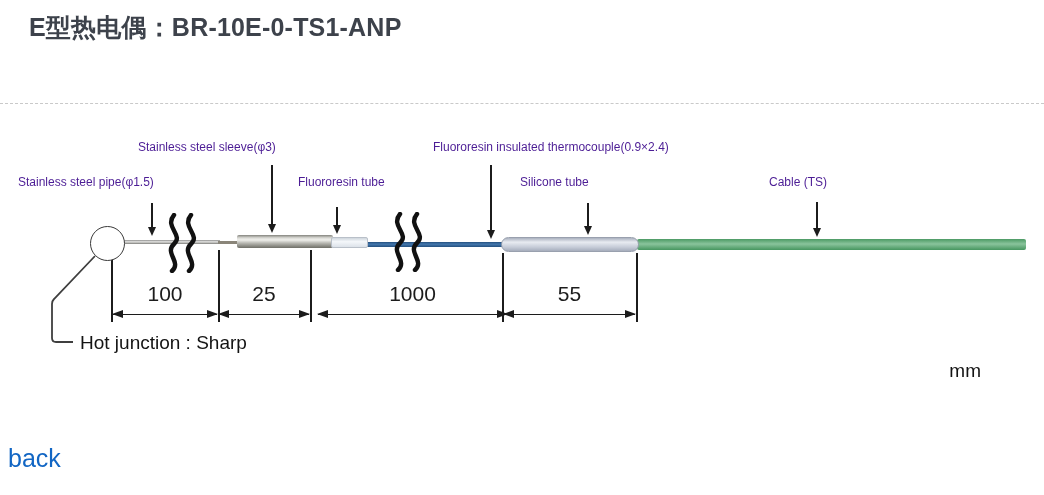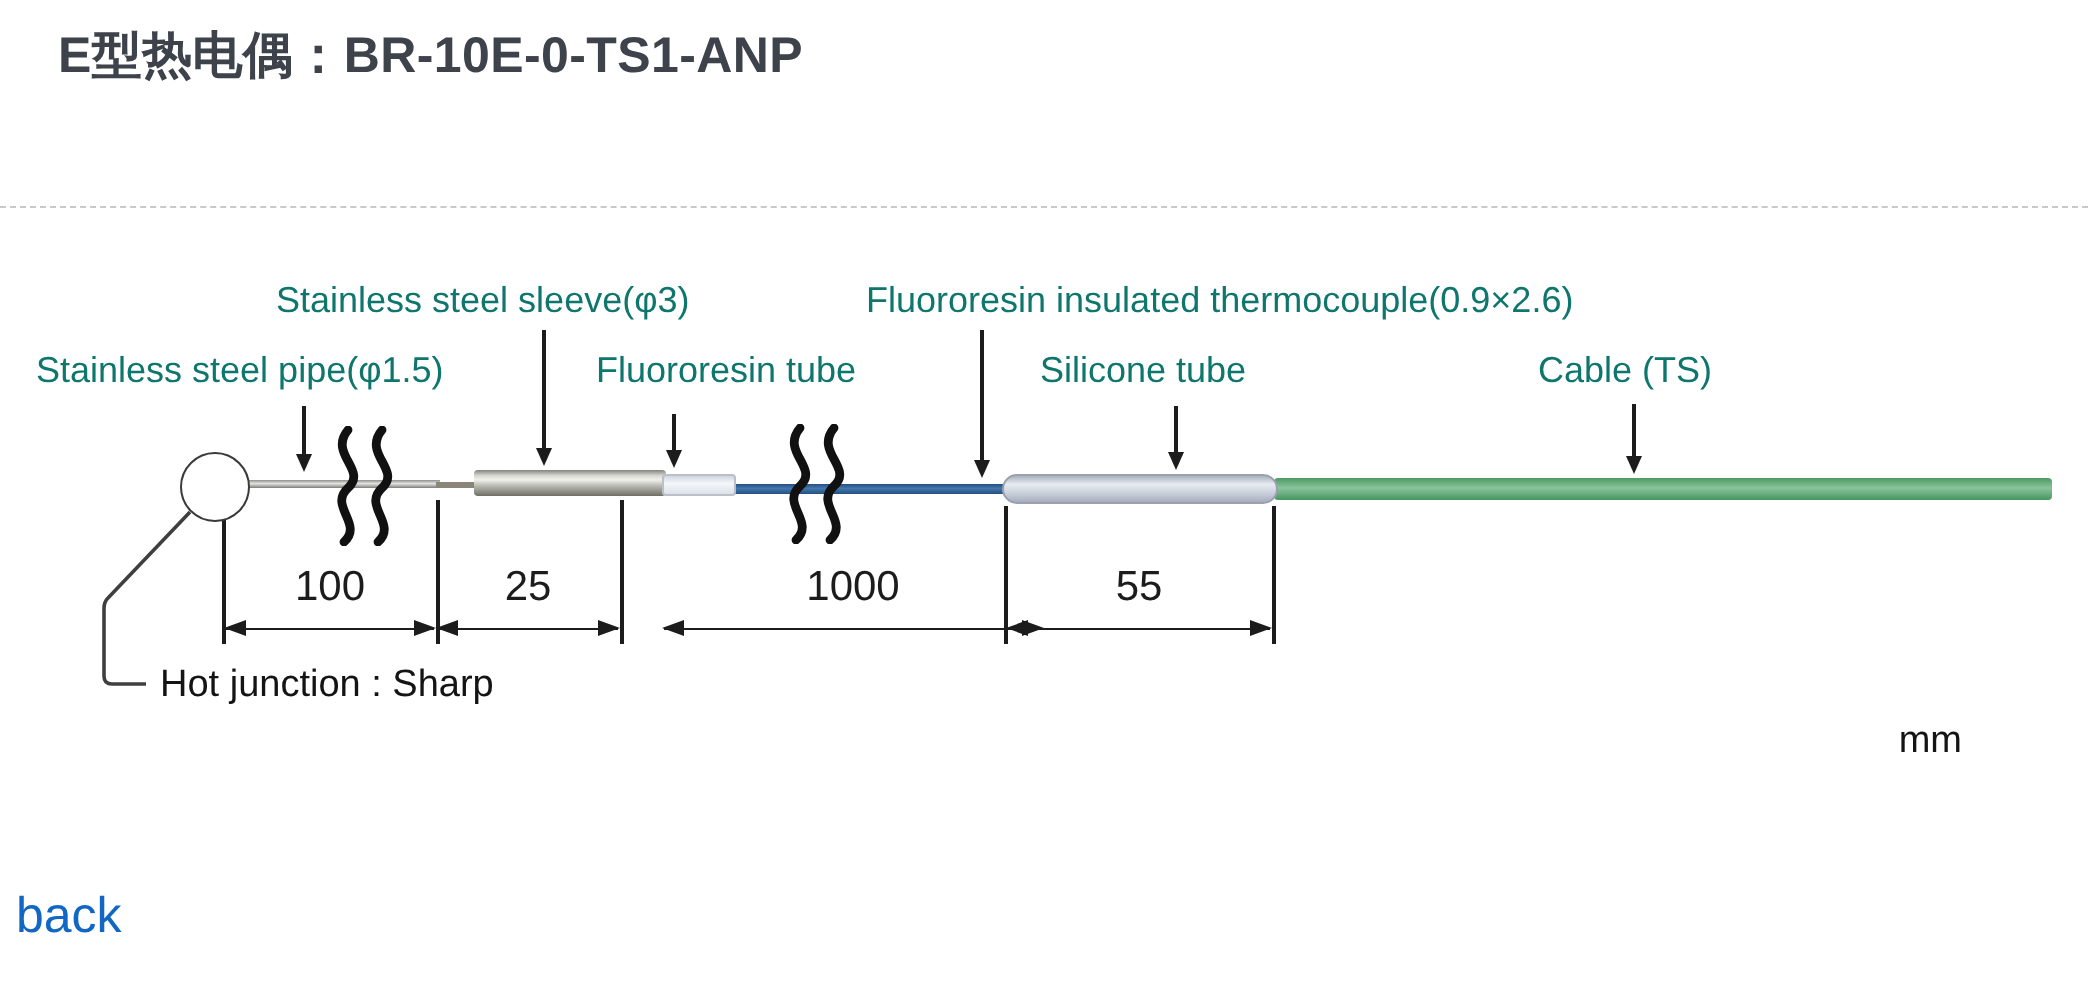--- a/index.html
+++ b/index.html
@@ -5,21 +5,21 @@
   html,body{margin:0;padding:0;background:#ffffff;}
   .page{
     position:relative;width:1044px;height:495px;background:#ffffff;overflow:hidden;
     font-family:"Liberation Sans", sans-serif;
   }
   .hdr{position:absolute;left:29px;font-size:25px;font-weight:700;color:#3d424b;white-space:nowrap;letter-spacing:0.2px;}
   .hdr1{top:11px;text-align:right;}
   .hdr2{top:55px;}
   .divider{position:absolute;left:0;top:103px;width:1044px;border-top:1px dashed #c9c9c9;}
 
-  .lbl{position:absolute;font-size:18px;color:#0f766e;white-space:nowrap;}
+  .lbl{position:absolute;font-size:12px;color:#4c1d95;white-space:nowrap;}
 
   
   .ptr{position:absolute;width:1.5px;background:#1c1c1c;}
   .ptr::after{content:"";position:absolute;left:50%;transform:translateX(-50%);bottom:-9px;
     border-left:4.5px solid transparent;border-right:4.5px solid transparent;border-top:9px solid #1c1c1c;}
 
   
   .circle{position:absolute;left:90px;top:226px;width:33px;height:33px;border:1.6px solid #3a3a3a;border-radius:50%;background:#fff;z-index:3;}
   .pipe{position:absolute;left:108px;top:240px;width:112px;height:4px;background:linear-gradient(180deg,#8f8f8f,#e3e3e1 45%,#7c7c78);z-index:1;}
   .rod{position:absolute;left:218px;top:241px;width:22px;height:2.5px;background:#8a8579;z-index:1;}
@@ -51,21 +51,21 @@
 </style>
 </head>
 <body>
 
 <div class="page">
 
   <div class="hdr hdr1">E型热电偶：BR-10E-0-TS1-ANP</div>
   <div class="divider"></div>
 
   <div class="lbl" style="left:138px;top:140px;">Stainless steel sleeve(φ3)</div>
-  <div class="lbl" style="left:433px;top:140px;">Fluororesin insulated thermocouple(0.9×2.6)</div>
+  <div class="lbl" style="left:433px;top:140px;">Fluororesin insulated thermocouple(0.9×2.4)</div>
   <div class="lbl" style="left:18px;top:175px;">Stainless steel pipe(φ1.5)</div>
   <div class="lbl" style="left:298px;top:175px;">Fluororesin tube</div>
   <div class="lbl" style="left:520px;top:175px;">Silicone tube</div>
   <div class="lbl" style="left:769px;top:175px;">Cable (TS)</div>
 
   <div class="ptr" style="left:151px;top:203px;height:24px;"></div>
   <div class="ptr" style="left:271px;top:165px;height:59px;"></div>
   <div class="ptr" style="left:336px;top:207px;height:18px;"></div>
   <div class="ptr" style="left:490px;top:165px;height:65px;"></div>
   <div class="ptr" style="left:587px;top:203px;height:23px;"></div>
@@ -94,21 +94,21 @@
   <div class="tick" style="left:310px;top:250px;height:72px;"></div>
   <div class="tick" style="left:502px;top:253px;height:69px;"></div>
   <div class="tick" style="left:636px;top:253px;height:69px;"></div>
 
   <div class="dim" style="left:113px;width:104px;">
     <span class="dim-num">100</span>
   </div>
   <div class="dim" style="left:219px;width:90px;">
     <span class="dim-num">25</span>
   </div>
-  <div class="dim" style="left:332px;width:189px;">
+  <div class="dim" style="left:318px;width:189px;">
     <span class="dim-num">1000</span>
   </div>
   <div class="dim" style="left:504px;width:131px;">
     <span class="dim-num">55</span>
   </div>
 
   <svg class="leader" width="60" height="95" viewBox="0 0 60 95">
     <path d="M55,4 L14,47 Q12,49 12,52 L12,86 Q12,90 16,90 L33,90" fill="none" stroke="#3f3f3f" stroke-width="1.8"></path>
   </svg>
   <div class="hotjunction">Hot junction : Sharp</div>

